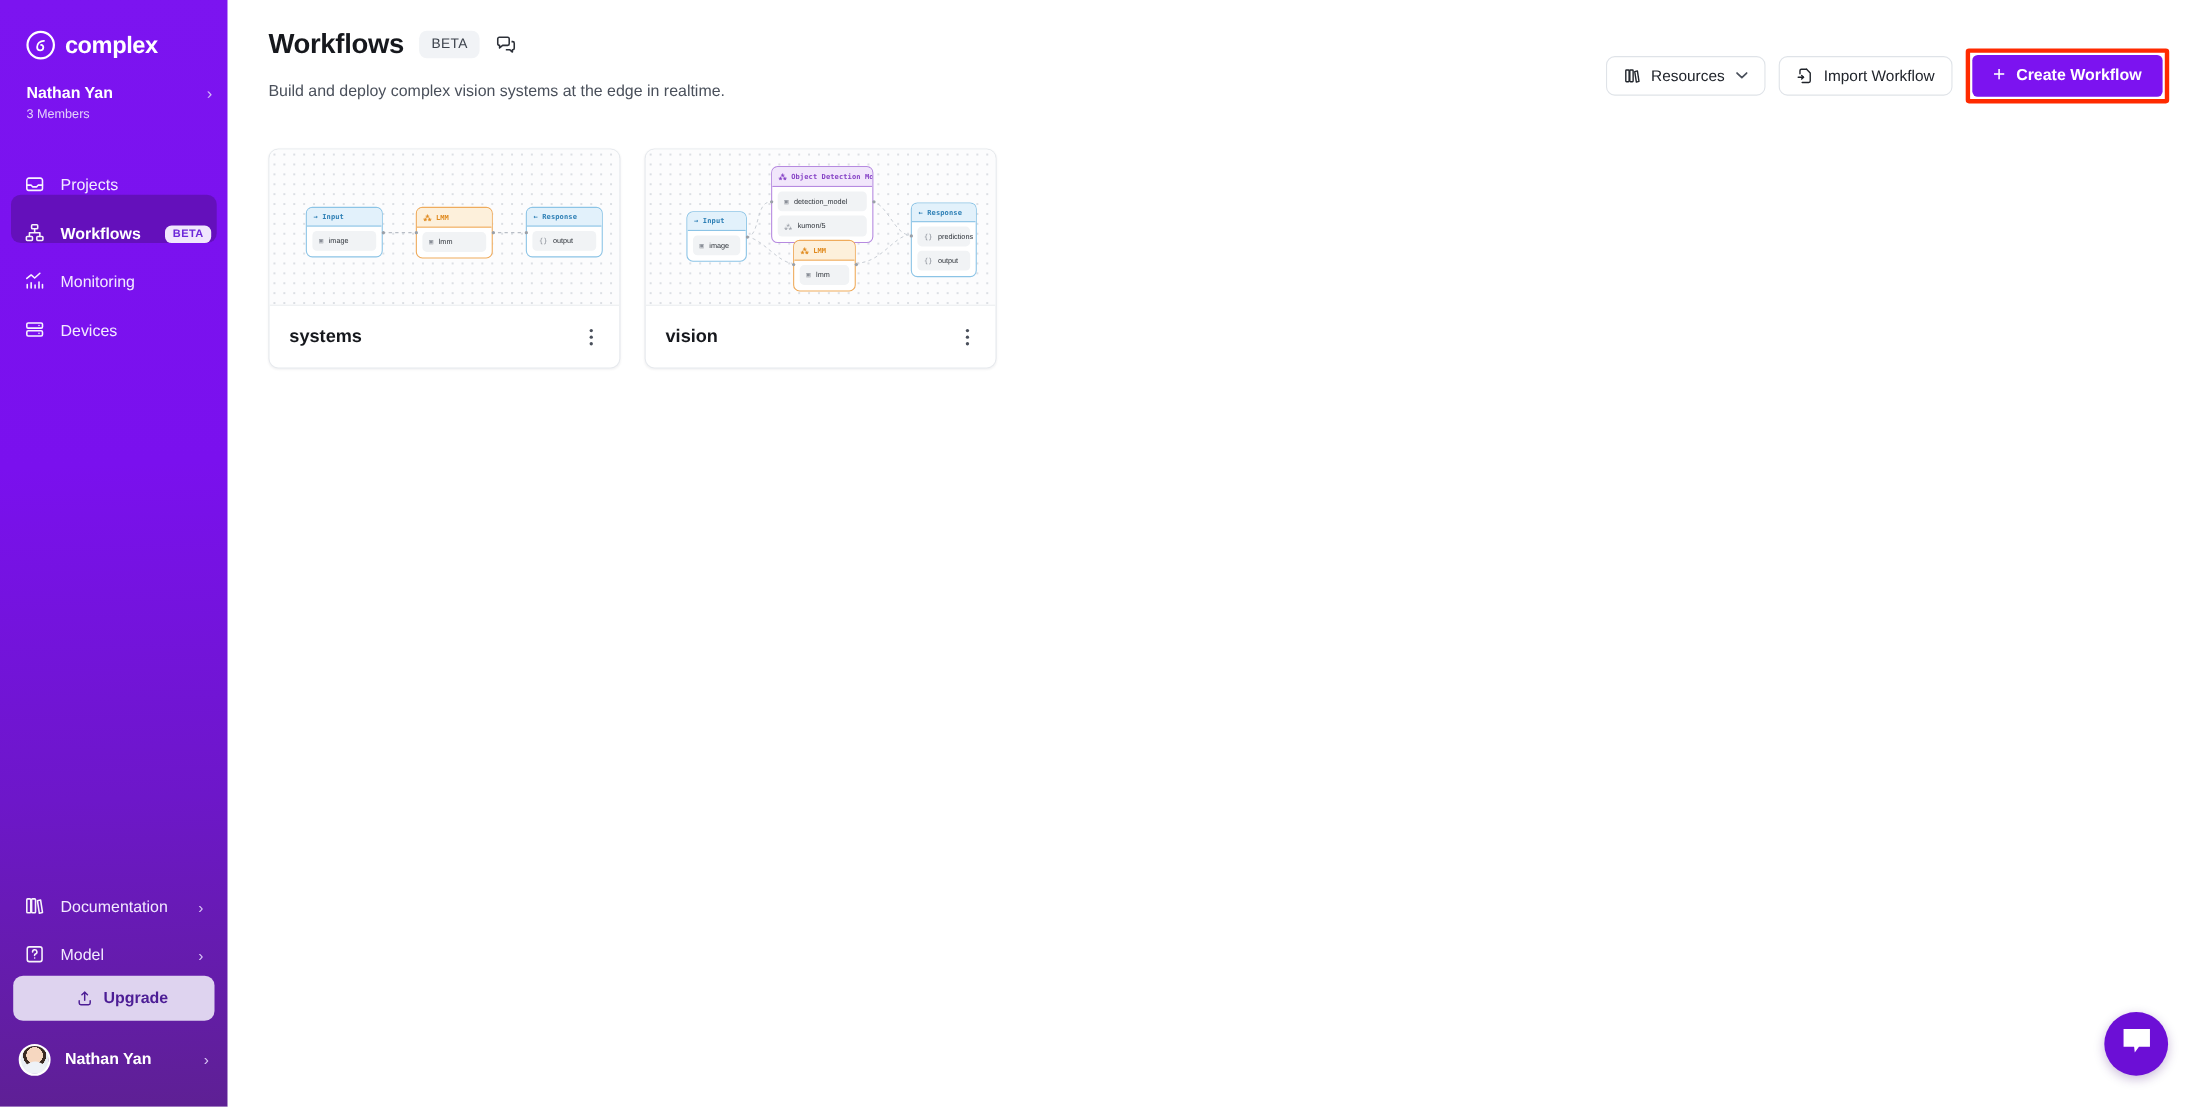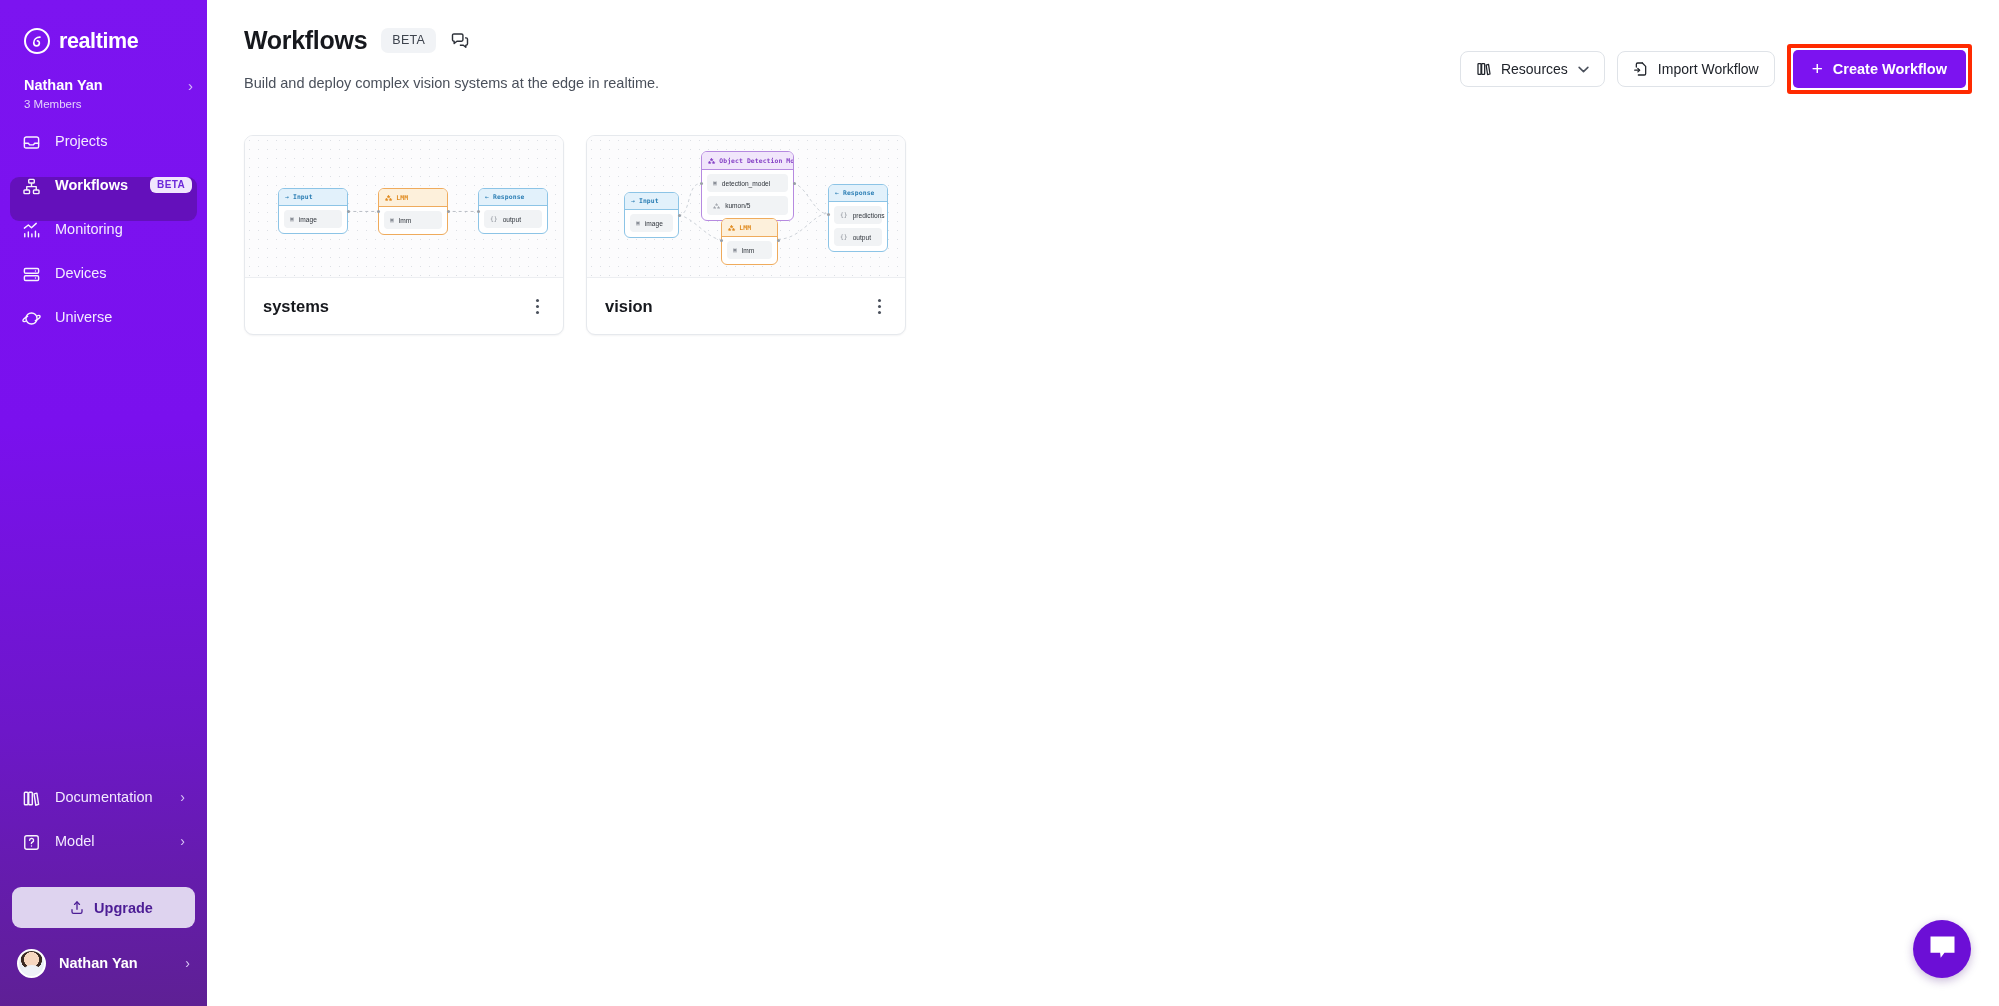--- a/index.html
+++ b/index.html
@@ -37,21 +37,21 @@
     padding: 22px 14px 0 24px;
     display: flex; align-items: flex-start;
   }
   .org-texts { flex: 1 1 auto; }
   .org-name { font-size: 14.5px; font-weight: 700; line-height: 19px; }
   .org-members { font-size: 11.5px; font-weight: 400; color: #e4d2fb; line-height: 17px; margin-top: 1px; }
   .chev { color: #e0cdf9; font-size: 15px; line-height: 20px; opacity: .9; }
 
   .nav { margin-top: 20px; display: flex; flex-direction: column; }
   .nav-item {
-    display: flex; align-items: flex-start; gap: 14px;
+    display: flex; align-items: flex-end; gap: 14px;
     height: 44px; margin: 0 10px; padding: 0 12px;
     border-radius: 9px;
     font-size: 14.5px; color: #f3eaff; font-weight: 400;
     position: relative;
   }
   .nav-item.active { background: #6410bb; font-weight: 600; color: #ffffff; }
   .nav-item .ico { width: 19px; height: 19px; flex: none; display: block; opacity: .95; }
   .nav-label { white-space: nowrap; }
   .beta-badge {
     margin-left: 8px;
@@ -204,21 +204,21 @@
 <body>
 
 <div id="sidebar">
 
   <div class="logo-row">
     <span class="logo-mark">
       <svg width="15" height="15" viewBox="0 0 24 24" fill="none" stroke="#ffffff" stroke-width="2.6" stroke-linecap="round">
         <path d="M16 5c-6 0-10 4-10 9 0 3 2 5 4.5 5 2.6 0 4.5-2 4.5-4.5 0-2-1.4-3.5-3.2-3.5"></path>
       </svg>
     </span>
-    <span class="logo-text">realtime</span>
+    <span class="logo-text">complex</span>
   </div>
 
   <div class="org-block">
     <div class="org-texts">
       <div class="org-name">Nathan Yan</div>
       <div class="org-members">3 Members</div>
     </div>
     <span class="chev">›</span>
   </div>
 
@@ -262,29 +262,20 @@
         <svg viewBox="0 0 24 24" fill="none" stroke="#ffffff" stroke-width="1.8" stroke-linejoin="round">
           <rect x="3" y="4.5" width="18" height="6" rx="1.6"></rect>
           <rect x="3" y="13.5" width="18" height="6" rx="1.6"></rect>
           <circle cx="17" cy="7.5" r="0.9" fill="#ffffff" stroke="none"></circle>
           <circle cx="17" cy="16.5" r="0.9" fill="#ffffff" stroke="none"></circle>
         </svg>
       </span>
       <span class="nav-label">Devices</span>
     </div>
 
-    <div class="nav-item">
-      <span class="ico">
-        <svg viewBox="0 0 24 24" fill="none" stroke="#ffffff" stroke-width="1.8" stroke-linecap="round">
-          <circle cx="12" cy="12" r="7"></circle>
-          <path d="M4.2 15.6c-1.6.5-2.6.3-2.9-.5-.5-1.4 2.1-4 5.8-5.9M19.8 8.4c1.6-.5 2.6-.3 2.9.5.5 1.4-2.1 4-5.8 5.9"></path>
-        </svg>
-      </span>
-      <span class="nav-label">Universe</span>
-    </div>
 
   </div>
 
   <div class="nav-spacer"></div>
 
   <div class="nav-item with-chev">
     <span class="ico">
       <svg viewBox="0 0 24 24" fill="none" stroke="#ffffff" stroke-width="1.8" stroke-linejoin="round">
         <rect x="3" y="4" width="4.5" height="16" rx="1"></rect>
         <rect x="8.5" y="4" width="4.5" height="16" rx="1"></rect>

